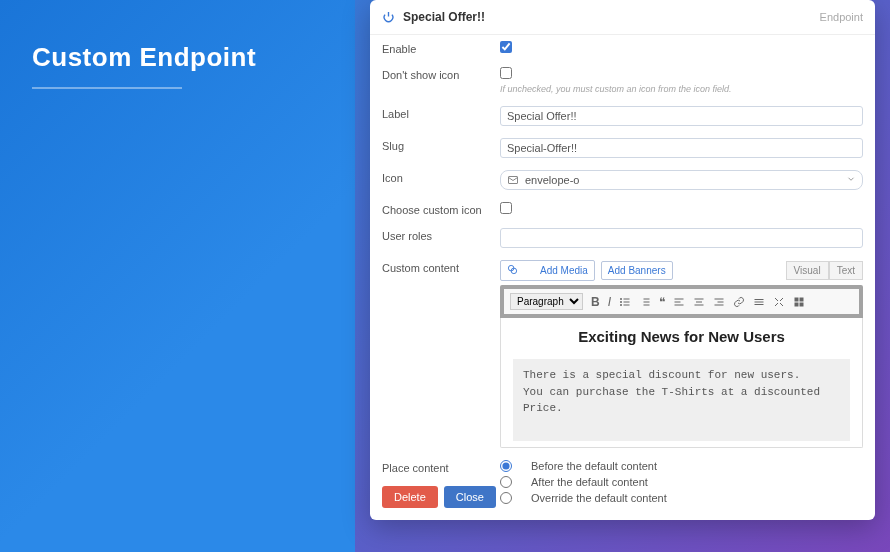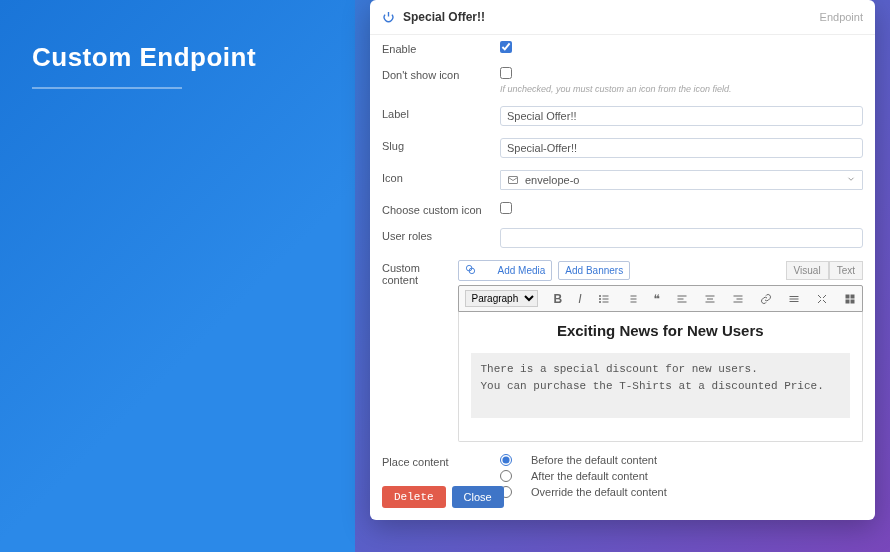--- a/index.html
+++ b/index.html
@@ -70,21 +70,21 @@
     width: 100%;
     border: 1px solid #cfd7e3;
     border-radius: 3px;
     padding: 3px 6px;
     font-size: 11px;
     color: #555;
   }
   .select {
     width: 100%;
     border: 1px solid #cfd7e3;
-    border-radius: 1px;
+    border-radius: 8px;
     padding: 3px 6px;
     font-size: 11px;
     display:flex; align-items:center;
     justify-content:space-between;
     background:#fff;
   }
   .select .ico { margin-right:6px; color:#888; display:inline-flex;}
   .select .caret { color:#888; }
 
   .btn-sm {
@@ -98,24 +98,24 @@
     display:inline-flex;align-items:center;gap:22px;
   }
   .editor-tabs { margin-left:auto; display:flex; gap:0;}
   .editor-tab {
     border:1px solid #d6d6d6; padding:3px 7px; font-size:10px;
     background:#f4f4f4; color:#888; cursor:pointer;
   }
   .editor-top { display:flex; align-items:center; gap:6px; }
   .toolbar {
     margin-top:4px;
-    border:1px solid #a3a3a3;
+    border:4px solid #a3a3a3;
     background:#f8f8f8;
     padding:4px 6px;
-    display:flex; align-items:center; gap:16px;
+    display:flex; align-items:center; gap:8px;
     border-radius:2px 2px 0 0;
   }
   .toolbar select {
     font-size:10px; border:1px solid #ccc; padding:1px 2px;
   }
   .toolbar .tb { color:#666; font-size:12px; cursor:pointer; display:inline-flex;}
   .editor-body {
     border:1px solid #dcdcdc; border-top:none;
     min-height:130px;
     padding:10px 12px 4px 12px;
@@ -135,21 +135,21 @@
 
   .radio-row { display:flex; align-items:center; gap:19px; font-size:11px; color:#555; margin-bottom:4px;}
   .radio { width:12px; height:12px; accent-color:#3a78d6;}
 
   .footer { position:absolute; left:12px; bottom:12px; display:flex; gap:6px;}
   .btn {
     border:none;
     padding:5px 12px;
     font-size:11px; color:#fff; border-radius:3px; cursor:pointer;
   }
-  .btn-danger { background:#e25b4a;font-family:Liberation Mono, monospace; }
+  .btn-danger { background:#e25b4a; }
   .btn-primary { background:#3f75c7; }
 </style>
 </head>
 <body>
 
 <div class="left">
   <div class="left-title">Custom Endpoint</div>
   <div class="left-underline"></div>
 </div>
 

